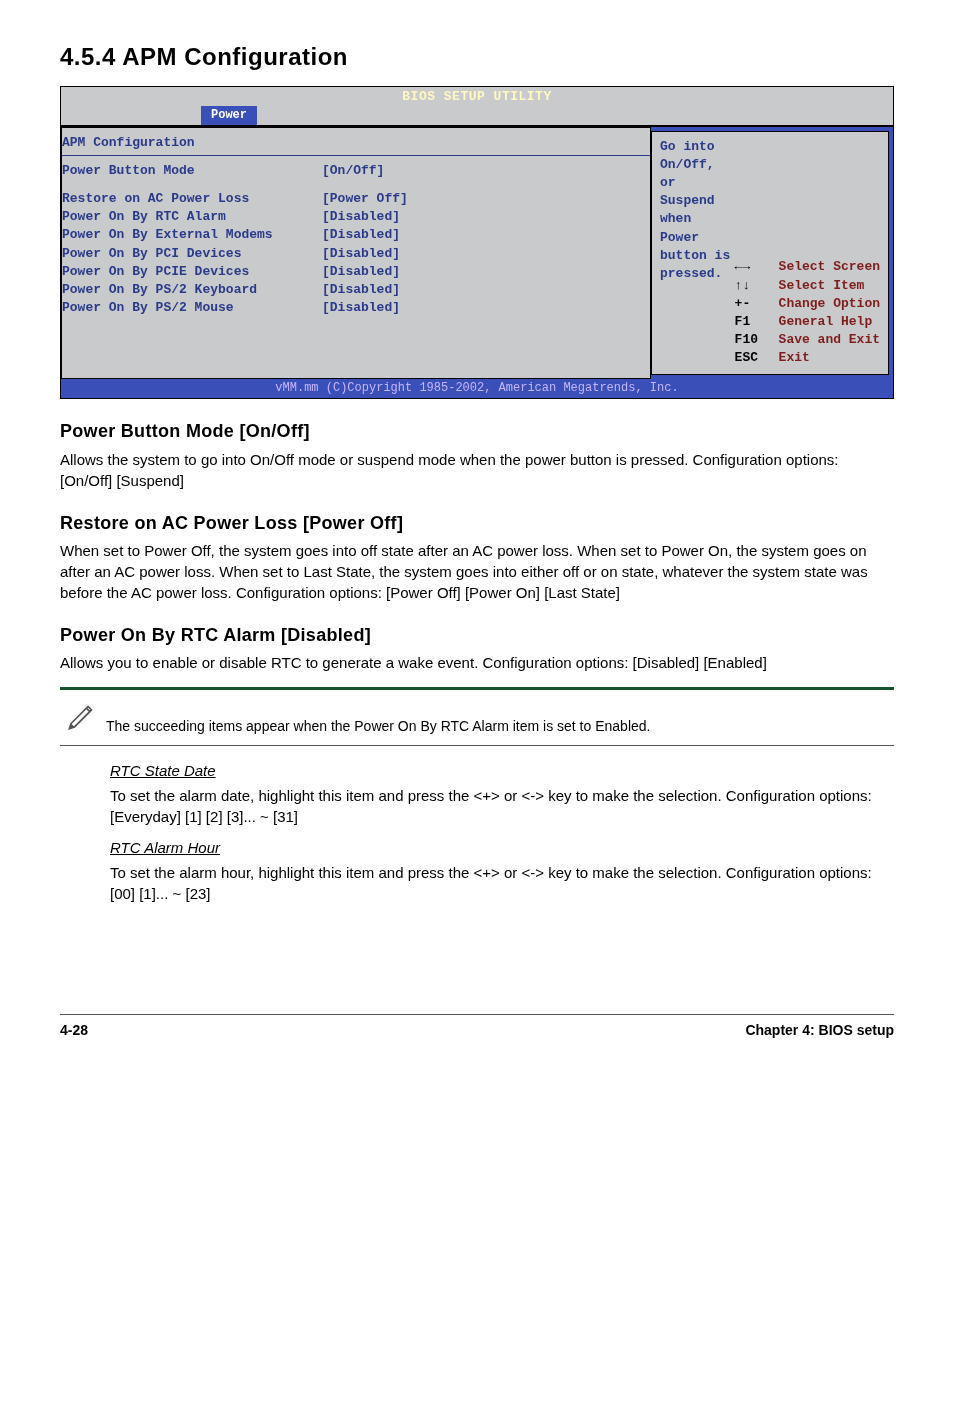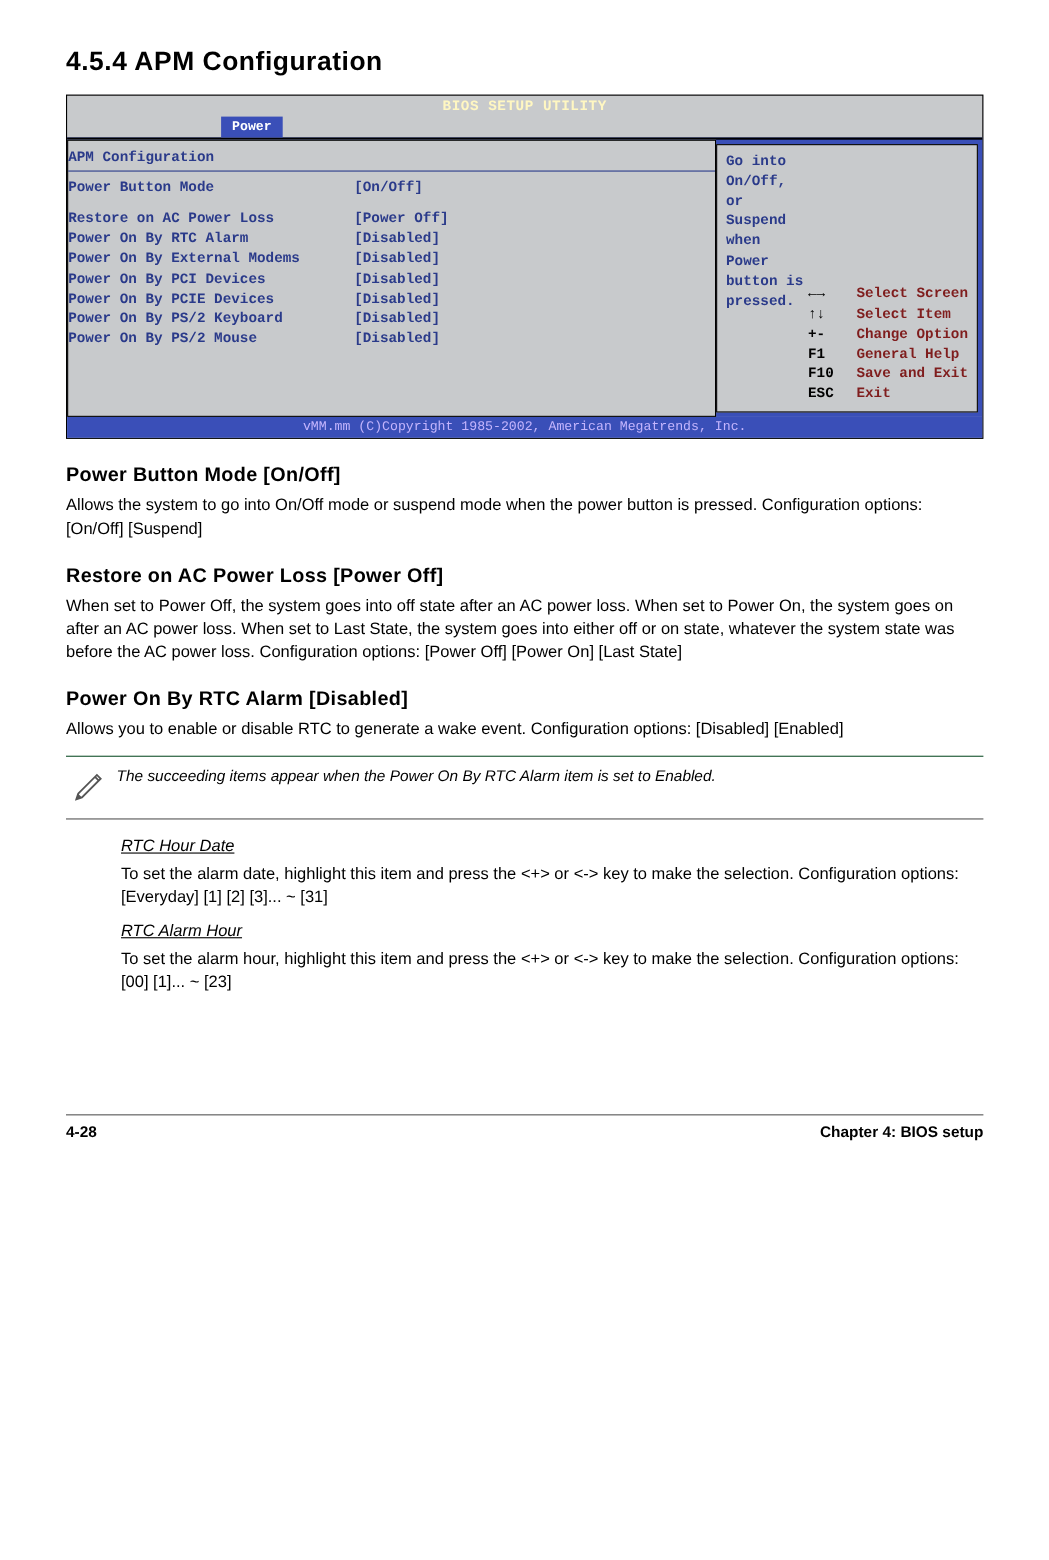--- a/index.html
+++ b/index.html
@@ -100,27 +100,26 @@
     font-family: "Arial Black", Arial, sans-serif;
     font-weight: 900;
     font-size: 18px;
     margin: 20px 0 4px 0;
     letter-spacing: 0.3px;
   }
   p.body-text {
     margin: 4px 0 0 0;
   }
   .note-block {
-    border-top: 1px solid #14532d;
+    border-top: 3px solid #14532d;
     border-bottom: 1px solid #555;
     margin: 14px 0;
     padding: 8px 0;
     display: flex;
-    align-items: flex-start;
-    font-style: italic;
+    align-items: flex-end;
   }
   .note-icon {
     width: 46px;
     flex: 0 0 46px;
     text-align: center;
   }
   .note-icon svg { width: 34px; height: 34px; }
   .note-text { flex: 1; font-size: 14px; }
   .indent-block { margin-left: 50px; margin-top: 10px; }
   .italic-underline {
@@ -217,21 +216,21 @@
     <svg viewBox="0 0 40 40">
       <path d="M6 30 L26 10 L30 14 L10 34 L4 36 Z" fill="none" stroke="#555" stroke-width="2"></path>
       <path d="M24 12 L28 16" stroke="#555" stroke-width="2"></path>
       <path d="M4 36 L10 34 L6 30 Z" fill="#555"></path>
     </svg>
   </div>
   <div class="note-text">The succeeding items appear when the Power On By RTC Alarm item is set to Enabled.</div>
 </div>
 
 <div class="indent-block">
-  <div class="italic-underline">RTC Hour Date</div>
+  <div class="italic-underline">RTC State Date</div>
   <p class="body-text">To set the alarm date, highlight this item and press the &lt;+&gt; or &lt;-&gt; key to make the selection. Configuration options: [Everyday] [1] [2] [3]... ~ [31]</p>
 </div>
 
 <div class="indent-block">
   <div class="italic-underline">RTC Alarm Hour</div>
   <p class="body-text">To set the alarm hour, highlight this item and press the &lt;+&gt; or &lt;-&gt; key to make the selection. Configuration options: [00] [1]... ~ [23]</p>
 </div>
 
 <div class="page-footer">
   <span class="left">4-28</span>

